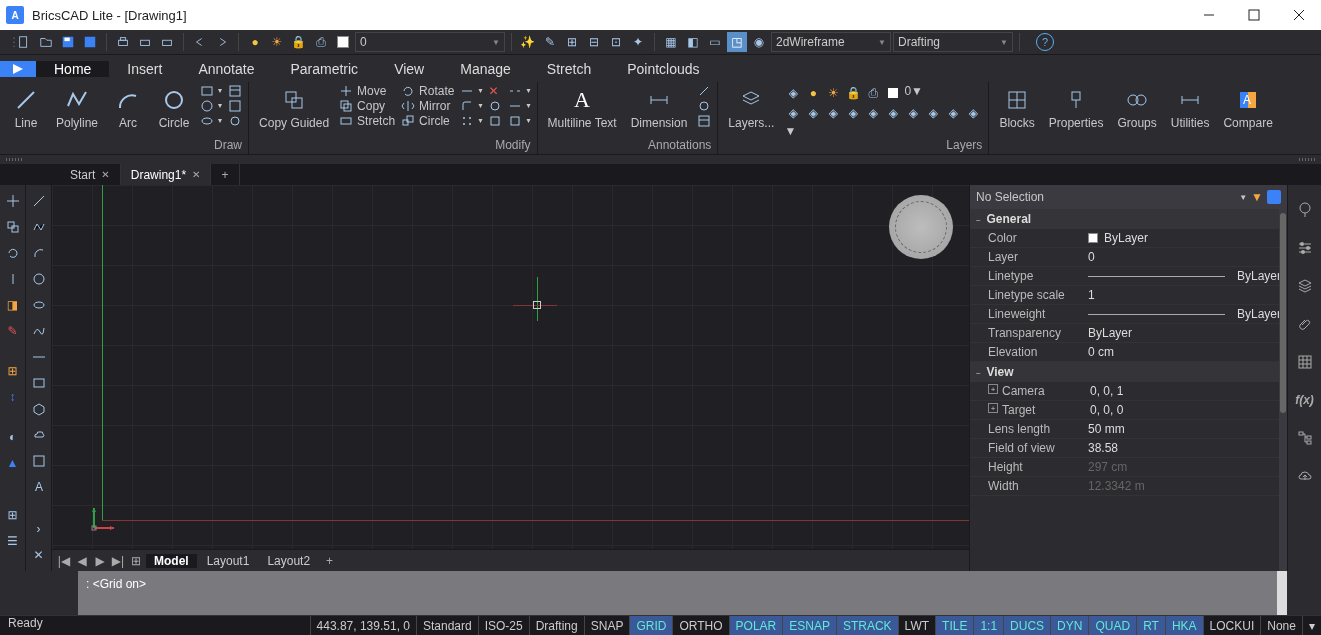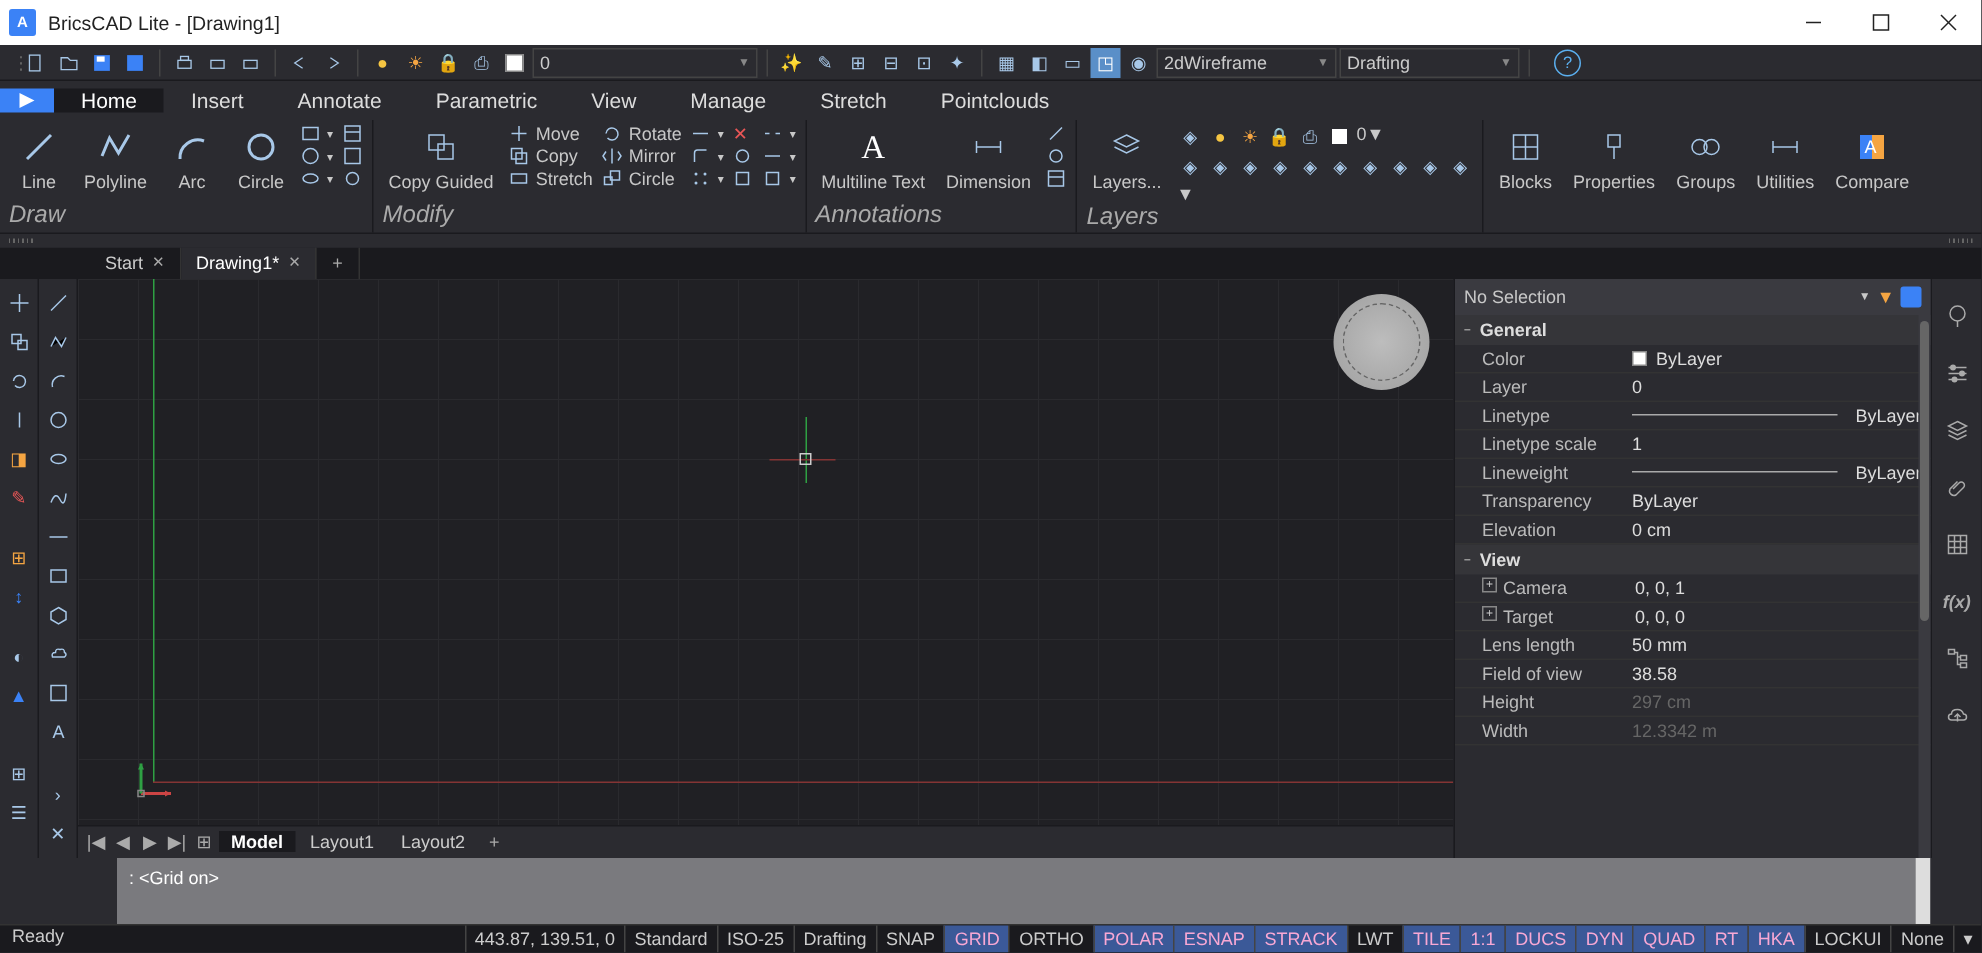--- a/index.html
+++ b/index.html
@@ -26,21 +26,21 @@
 .menubar { background:#2b2b30; height:30px; display:flex; align-items:center; }
 .menubar .app-tab { width:36px; background:#3b82f6; display:flex; align-items:center; justify-content:center; }
 .menubar .app-tab svg{width:16px;height:16px;}
 .menubar .mtab { padding:0 18px; display:flex; align-items:center; color:#ddd; font-size:14px; }
 .menubar .mtab.active { background:#1a1a1e; color:#fff; }
 
 
 .ribbon { background:#2b2b30; height:76px; display:flex; border-bottom:1px solid #1a1a1e;}
 .ribbon-group { border-right:1px solid #1a1a1e; display:flex; flex-direction:column; padding:2px 6px 0; }
 .ribbon-group .body { flex:1; display:flex; gap:6px; align-items:flex-start; }
-.ribbon-group .glabel { text-align:left; font-size:16px; color:#aaa; padding-bottom:2px;font-style:italic;}
+.ribbon-group .glabel { text-align:right; font-size:12px; color:#aaa; padding-bottom:2px;}
 .rb-btn { display:flex; flex-direction:column; align-items:center; gap:2px; padding:2px 4px; color:#c8c8c8; font-size:11px; min-width:40px;}
 .rb-btn .ico { width:28px; height:28px; display:flex;align-items:center;justify-content:center; color:#a8c8e8;}
 .rb-btn .ico svg{width:24px;height:24px;}
 .rb-stack { display:flex; flex-direction:column; gap:1px;}
 .rb-stack .row { display:flex; align-items:center; gap:4px; font-size:11px;}
 .rb-stack .row svg{width:14px;height:14px;}
 .tiny-ico { width:18px;height:18px; display:flex;align-items:center;justify-content:center;}
 
 
 .overflow-dots { height:10px; background:#2b2b30; position:relative;}
@@ -109,21 +109,21 @@
 
 .cmdwrap{display:flex;background:#2b2b30;}
 .cmdline{flex:1;background:#7a7a7e;color:#fff;font-family:Consolas,monospace;font-size:13px;padding:4px 8px;min-height:44px;}
 .cmdline .line{line-height:18px;}
 
 
 .status{height:22px;background:#1a1a1e;display:flex;color:#ccc;font-size:11px;border-top:1px solid #333;}
 .status .ready{padding:0 8px;}
 .status .spacer{flex:1;}
 .status .seg{padding:0 6px;border-left:1px solid #444;height:100%;display:flex;align-items:center;}
-.status .seg.active{background:#3b5998;color:#f9a8d4;}
+.status .seg.active{background:#3b5998;color:#5eead4;}
 </style>
 </head>
 <body>
 
 <div class="titlebar">
   <div class="app-icon">A</div>
   <div class="title">BricsCAD Lite - [Drawing1]</div>
   <div class="winbtn">
       <svg viewBox="0 0 12 12">
         <line x1="1" y1="6" x2="11" y2="6" stroke="currentColor"></line>

